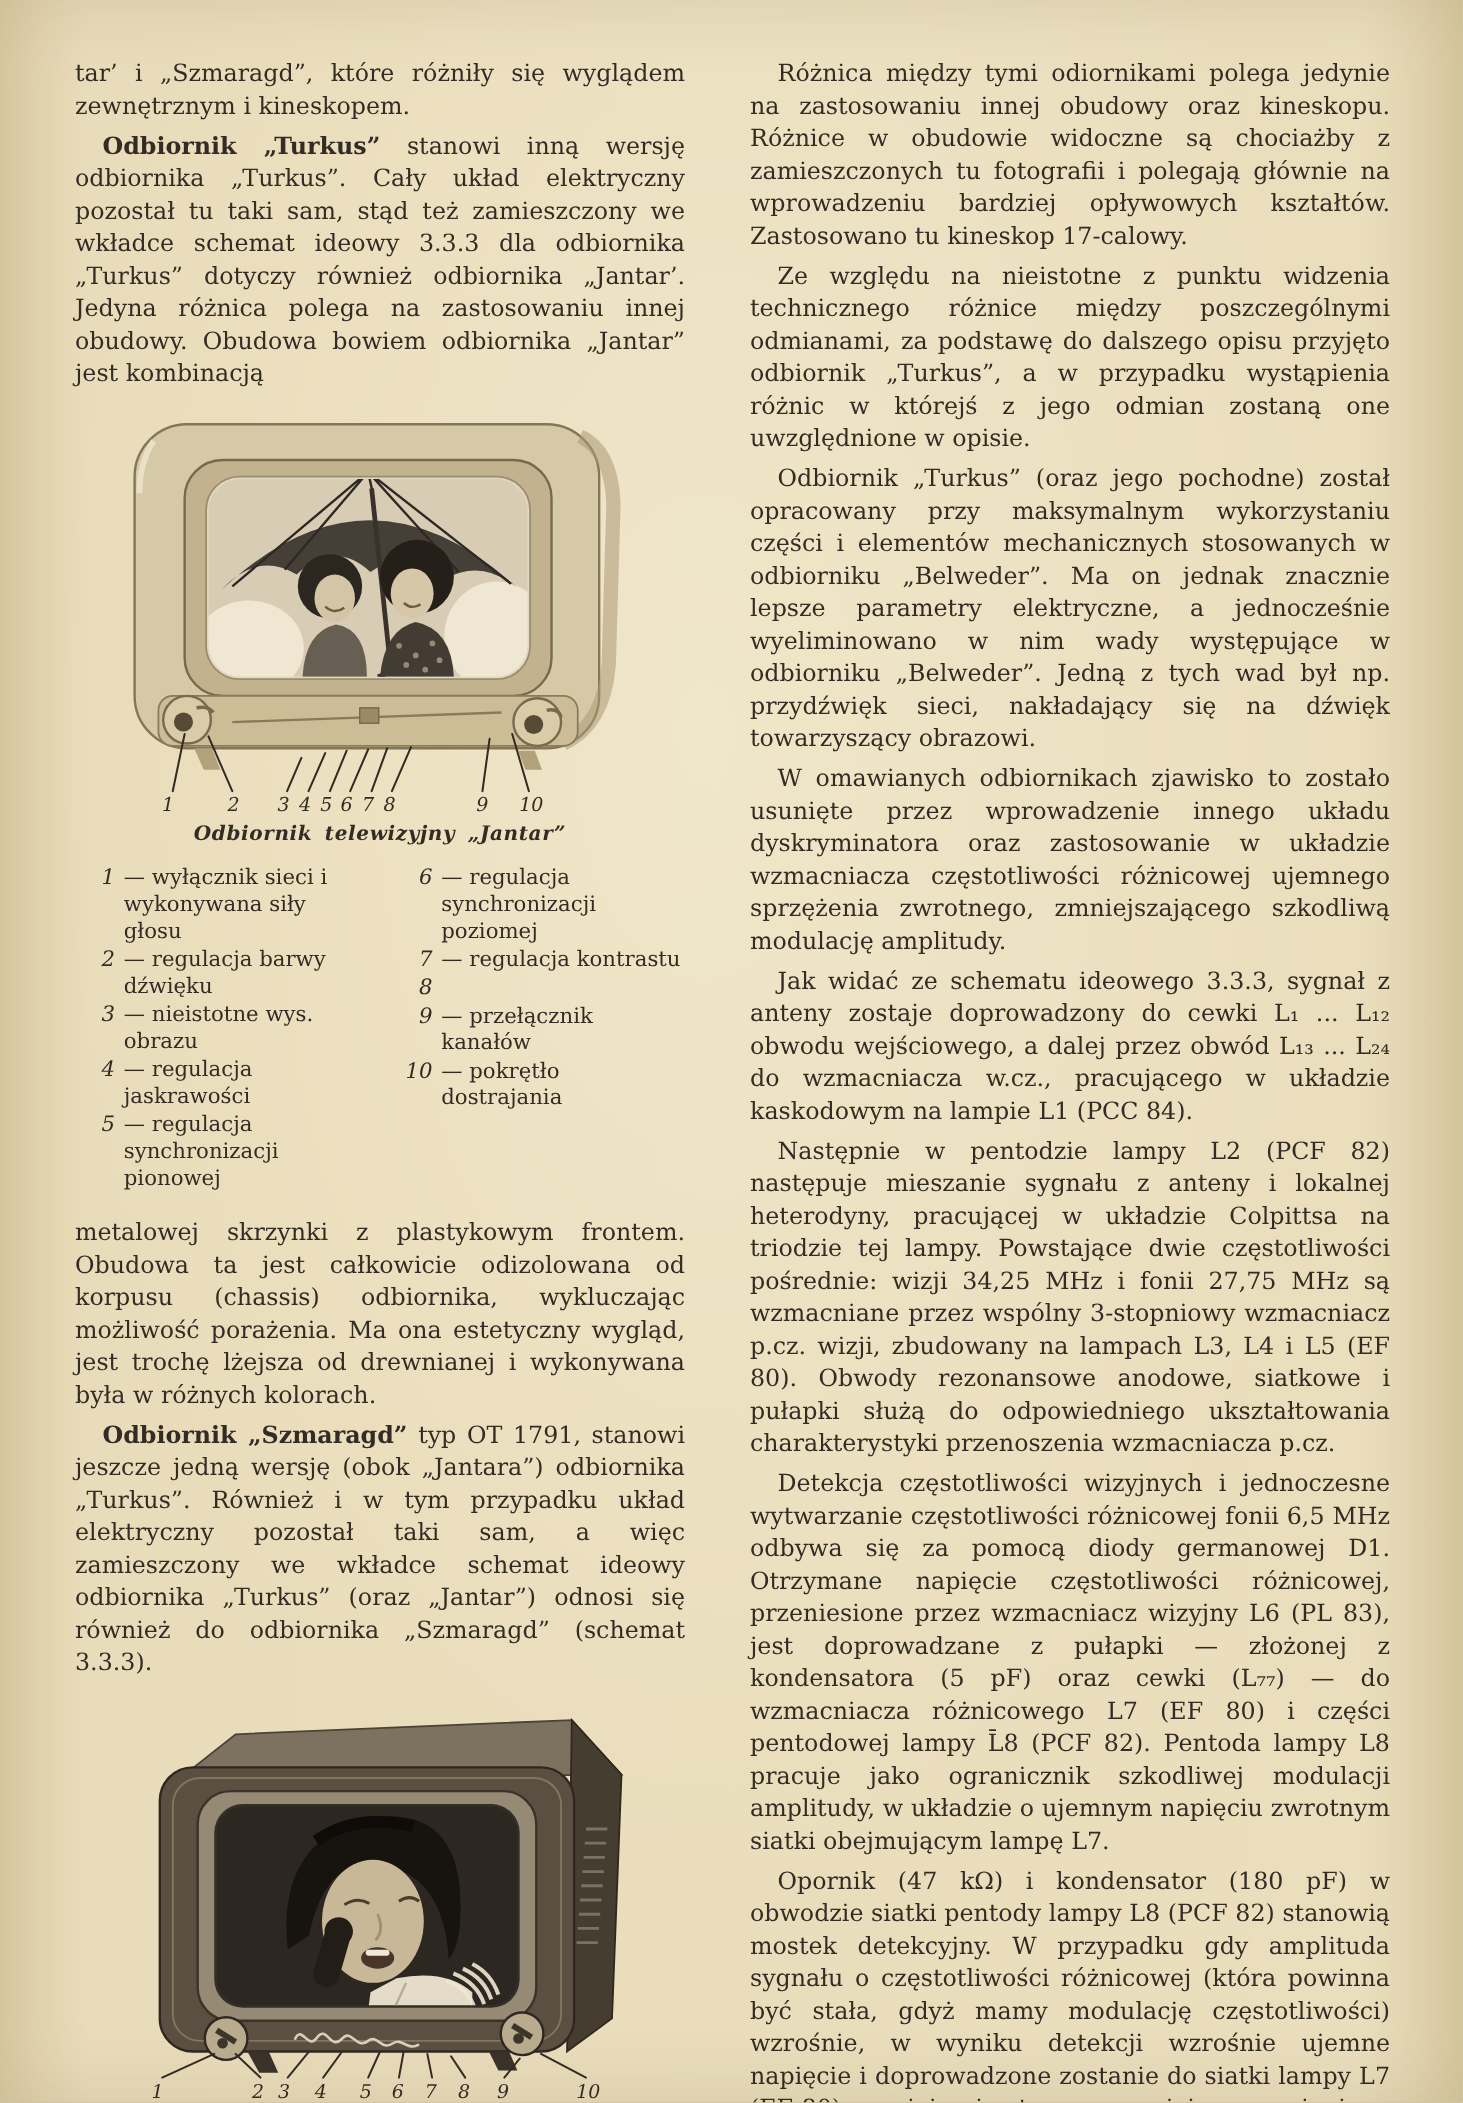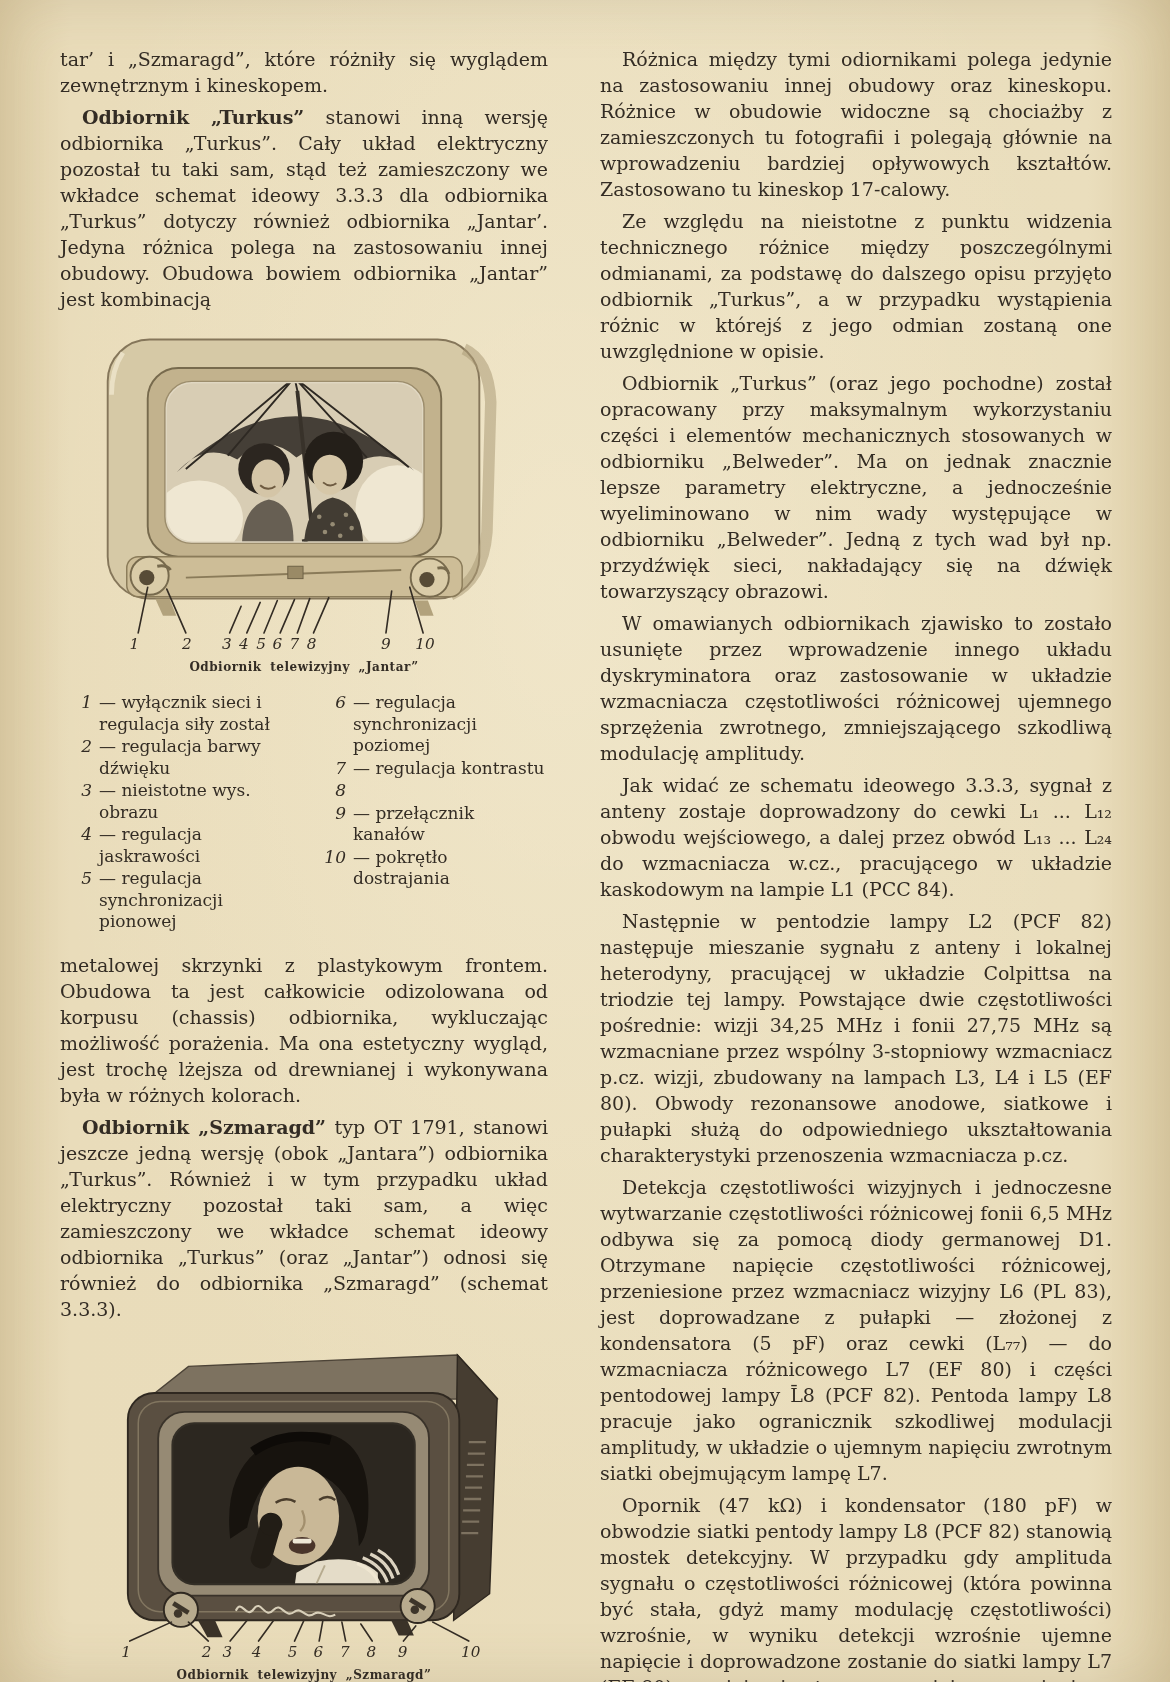--- a/index.html
+++ b/index.html
@@ -18,21 +18,21 @@
     color:#332c24;
   }
   .col{position:absolute;top:46px;text-align:justify;font-size:19px;line-height:26px;}
   .col-left{left:60px;width:488px;}
   .col-right{left:600px;width:512px;}
   p.body-par{margin:0 0 6px 0;}
   p.indent{text-indent:22px;}
   b.lead{font-weight:bold;}
   .figure{margin:16px 0 4px 0;text-align:center;}
   .figure svg{display:block;margin:0 auto;}
-  .caption{text-align:center;font-size:12px;font-weight:bold;letter-spacing:0.5px;word-spacing:4px;margin:4px 0 14px 0;line-height:22px;}
+  .caption{text-align:center;font-size:16px;font-weight:bold;letter-spacing:0.5px;word-spacing:4px;margin:4px 0 14px 0;line-height:22px;font-style:italic;}
   .legend{display:flex;gap:26px;font-size:17px;line-height:21.5px;text-align:left;margin:0 0 18px 6px;}
   .legend-col{flex:1;}
   .legend-item{display:flex;margin:0 0 1px 0;}
   .legend-num{flex:none;width:26px;text-align:right;font-style:italic;margin-right:7px;}
   .legend-text{flex:1;}
   svg text.callout{font-family:"DejaVu Serif","Liberation Serif",serif;font-style:italic;font-size:16px;fill:#332c24;}
   svg .ptr{stroke:#332c24;stroke-width:1.7;fill:none;stroke-linecap:round;}
 </style>
 </head>
 <body>
@@ -140,21 +140,21 @@
         </g>
       </svg>
     </div>
 
     <div class="caption">Odbiornik telewizyjny „Jantar”</div>
 
     <div class="legend">
       <div class="legend-col">
         <div class="legend-item">
             <span class="legend-num">1</span>
-            <span class="legend-text">— wyłącznik sieci i regulacja siły został</span>
+            <span class="legend-text">— wyłącznik sieci i wykonywana siły głosu</span>
           </div>
         <div class="legend-item">
             <span class="legend-num">2</span>
             <span class="legend-text">— regulacja barwy dźwięku</span>
           </div>
         <div class="legend-item">
             <span class="legend-num">3</span>
             <span class="legend-text">— nieistotne wys. obrazu</span>
           </div>
         <div class="legend-item">

